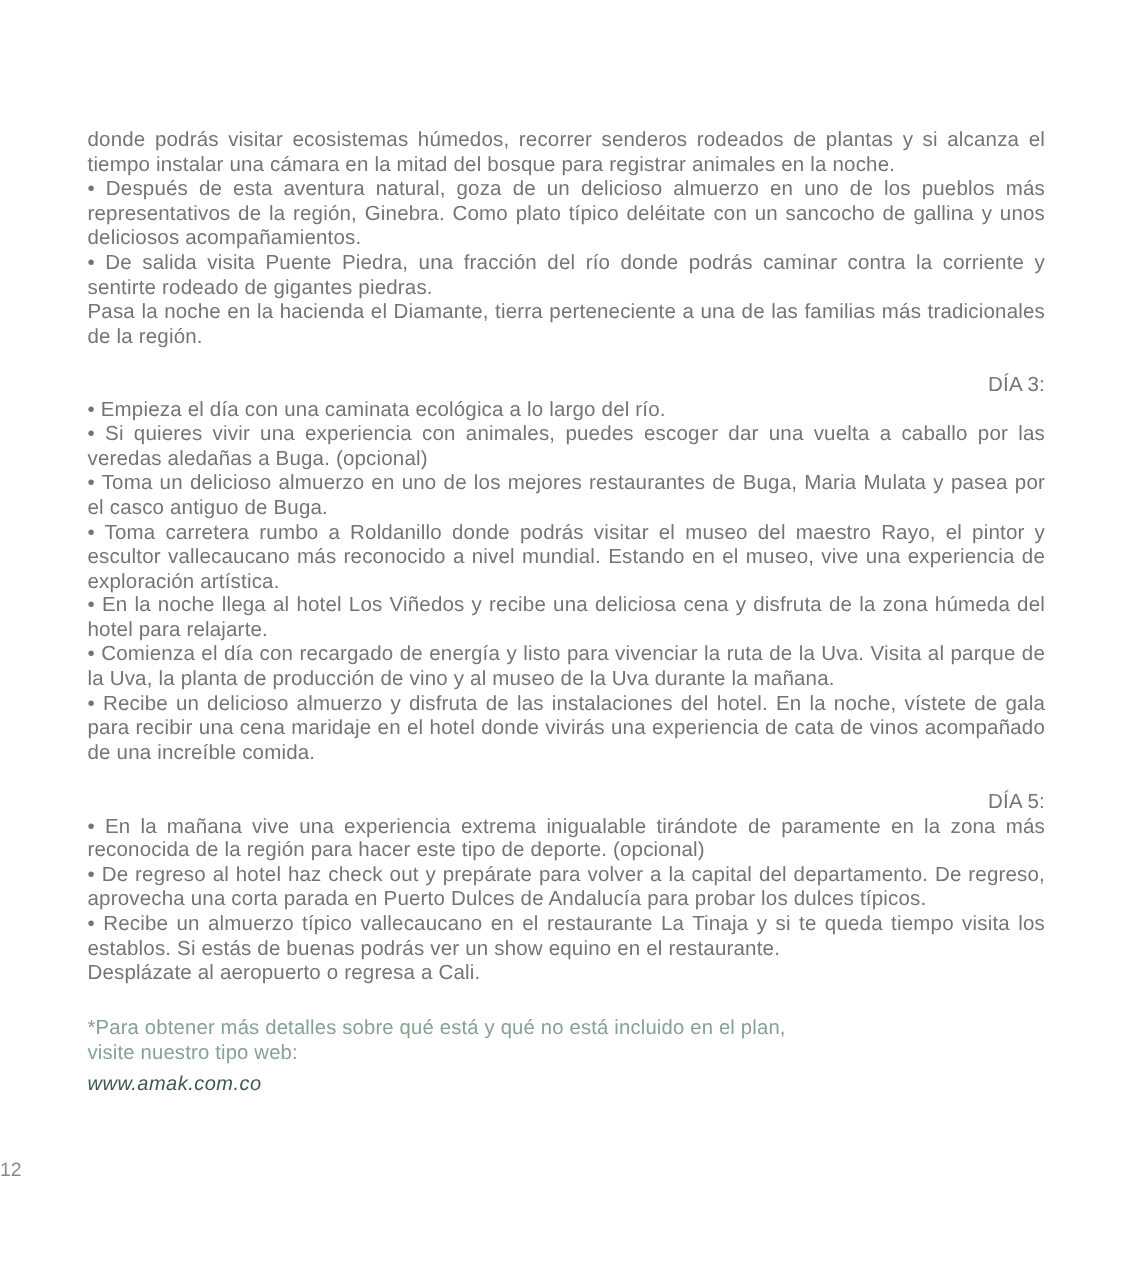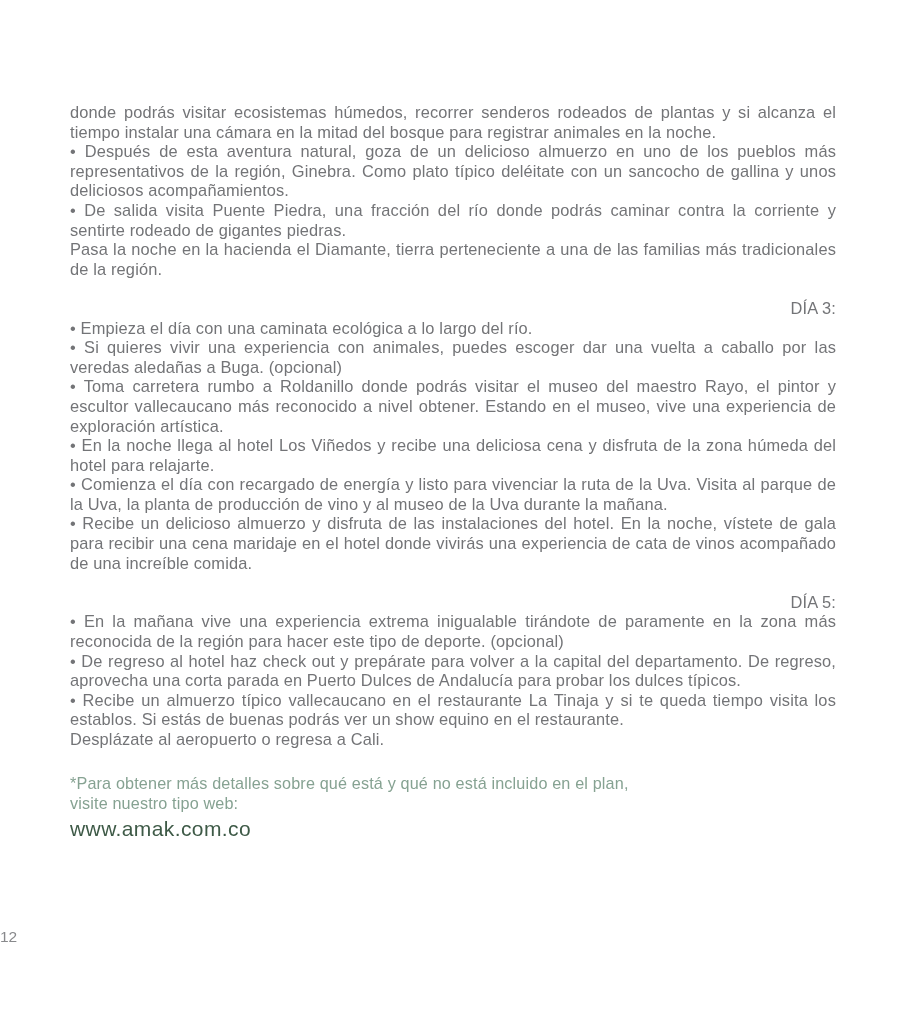--- a/index.html
+++ b/index.html
@@ -40,22 +40,23 @@
   .footer {
     margin-top: 23px;
     text-align: left;
     color: var(--note-green);
     font-size: 16.2px;
     line-height: 20.5px;
   }
   .footer .website-url {
     display: inline-block;
     margin-top: 2px;
-    font-size: 21px;
+    font-size: 16px;
     line-height: 26px;
+    font-style: italic;
     color: var(--url-green);
     letter-spacing: 0.4px;
     text-decoration: none;
   }
   .page-number {
     position: absolute;
     left: 0;
     right: 0;
     top: 928px;
     text-align: left;
@@ -70,21 +71,22 @@
   <div class="content">
 
     <p>donde podrás visitar ecosistemas húmedos, recorrer senderos rodeados de plantas y si alcanza el tiempo instalar una cámara en la mitad del bosque para registrar animales en la noche.</p>
     <p>• Después de esta aventura natural, goza de un delicioso almuerzo en uno de los pueblos más representativos de la región, Ginebra. Como plato típico deléitate con un sancocho de gallina y unos deliciosos acompañamientos.</p>
     <p>• De salida visita Puente Piedra, una fracción del río donde podrás caminar contra la corriente y sentirte rodeado de gigantes piedras.</p>
     <p>Pasa la noche en la hacienda el Diamante, tierra perteneciente a una de las familias más tradicionales de la región.</p>
 
     <p class="section-heading">DÍA 3:</p>
     <p>• Empieza el día con una caminata ecológica a lo largo del río.</p>
     <p>• Si quieres vivir una experiencia con animales, puedes escoger dar una vuelta a caballo por las veredas aledañas a Buga. (opcional)</p>
-    <p>• Toma carretera rumbo a Roldanillo donde podrás visitar el museo del maestro Rayo, el pintor y escultor vallecaucano más reconocido a nivel obtener. Estando en el museo, vive una experiencia de exploración artística.</p>
+    <p>• Toma un delicioso almuerzo en uno de los mejores restaurantes de Buga, Maria Mulata y pasea por el casco antiguo de Buga.</p>
+    <p>• Toma carretera rumbo a Roldanillo donde podrás visitar el museo del maestro Rayo, el pintor y escultor vallecaucano más reconocido a nivel mundial. Estando en el museo, vive una experiencia de exploración artística.</p>
     <p>• En la noche llega al hotel Los Viñedos y recibe una deliciosa cena y disfruta de la zona húmeda del hotel para relajarte.</p>
 
     <p>• Comienza el día con recargado de energía y listo para vivenciar la ruta de la Uva. Visita al parque de la Uva, la planta de producción de vino  y al museo de la Uva durante la mañana.</p>
     <p>• Recibe un delicioso almuerzo y disfruta de las instalaciones del hotel. En la noche, vístete de gala para recibir una cena maridaje en el hotel donde vivirás una experiencia de cata de vinos acompañado de una increíble comida.</p>
 
     <p class="section-heading">DÍA 5:</p>
     <p>• En la mañana vive una experiencia extrema inigualable tirándote de paramente en la zona más reconocida de la región para hacer este tipo de deporte. (opcional)</p>
     <p>• De regreso al hotel haz check out y prepárate para volver a la capital del departamento. De regreso, aprovecha una corta parada en Puerto Dulces de Andalucía para probar los dulces típicos.</p>
     <p>• Recibe un almuerzo típico vallecaucano en el restaurante La Tinaja y si te queda tiempo visita los establos. Si estás de buenas podrás ver un show equino en el restaurante.</p>
     <p>Desplázate al aeropuerto o regresa a Cali.</p>

